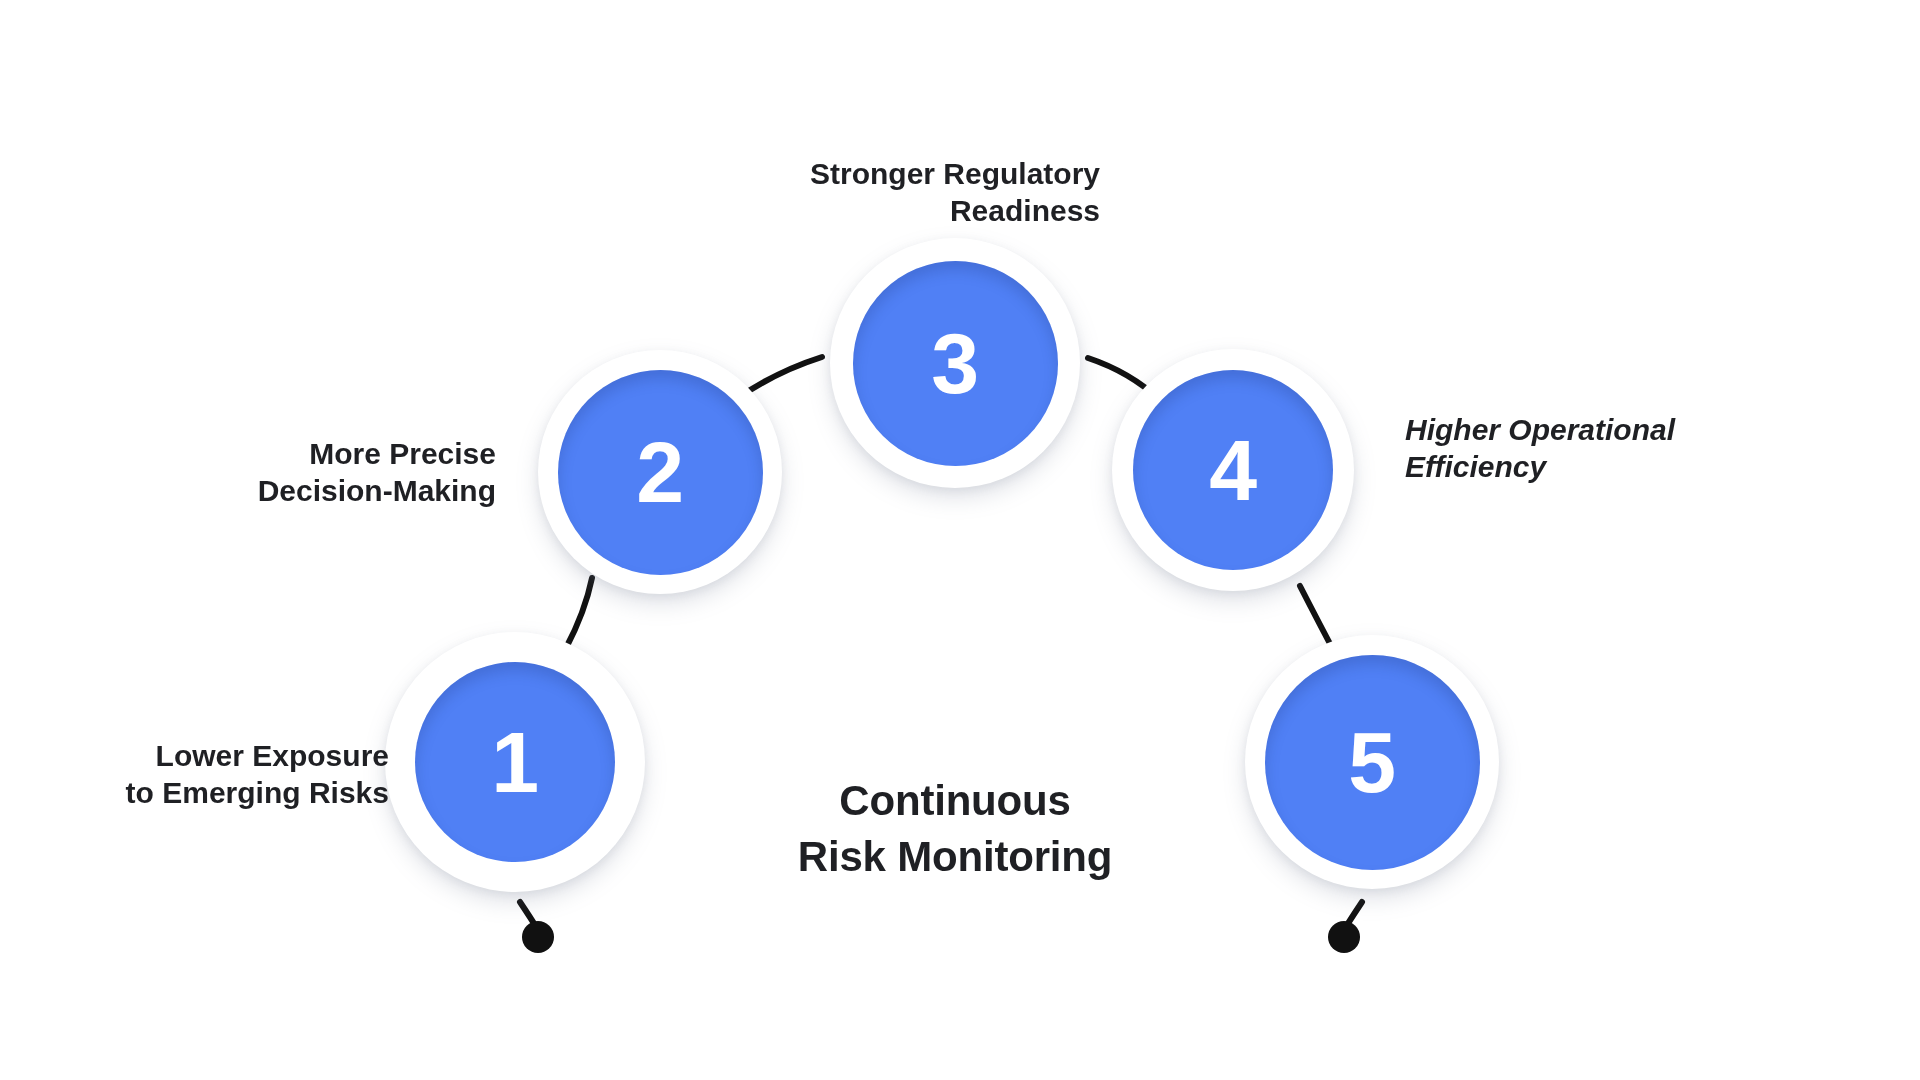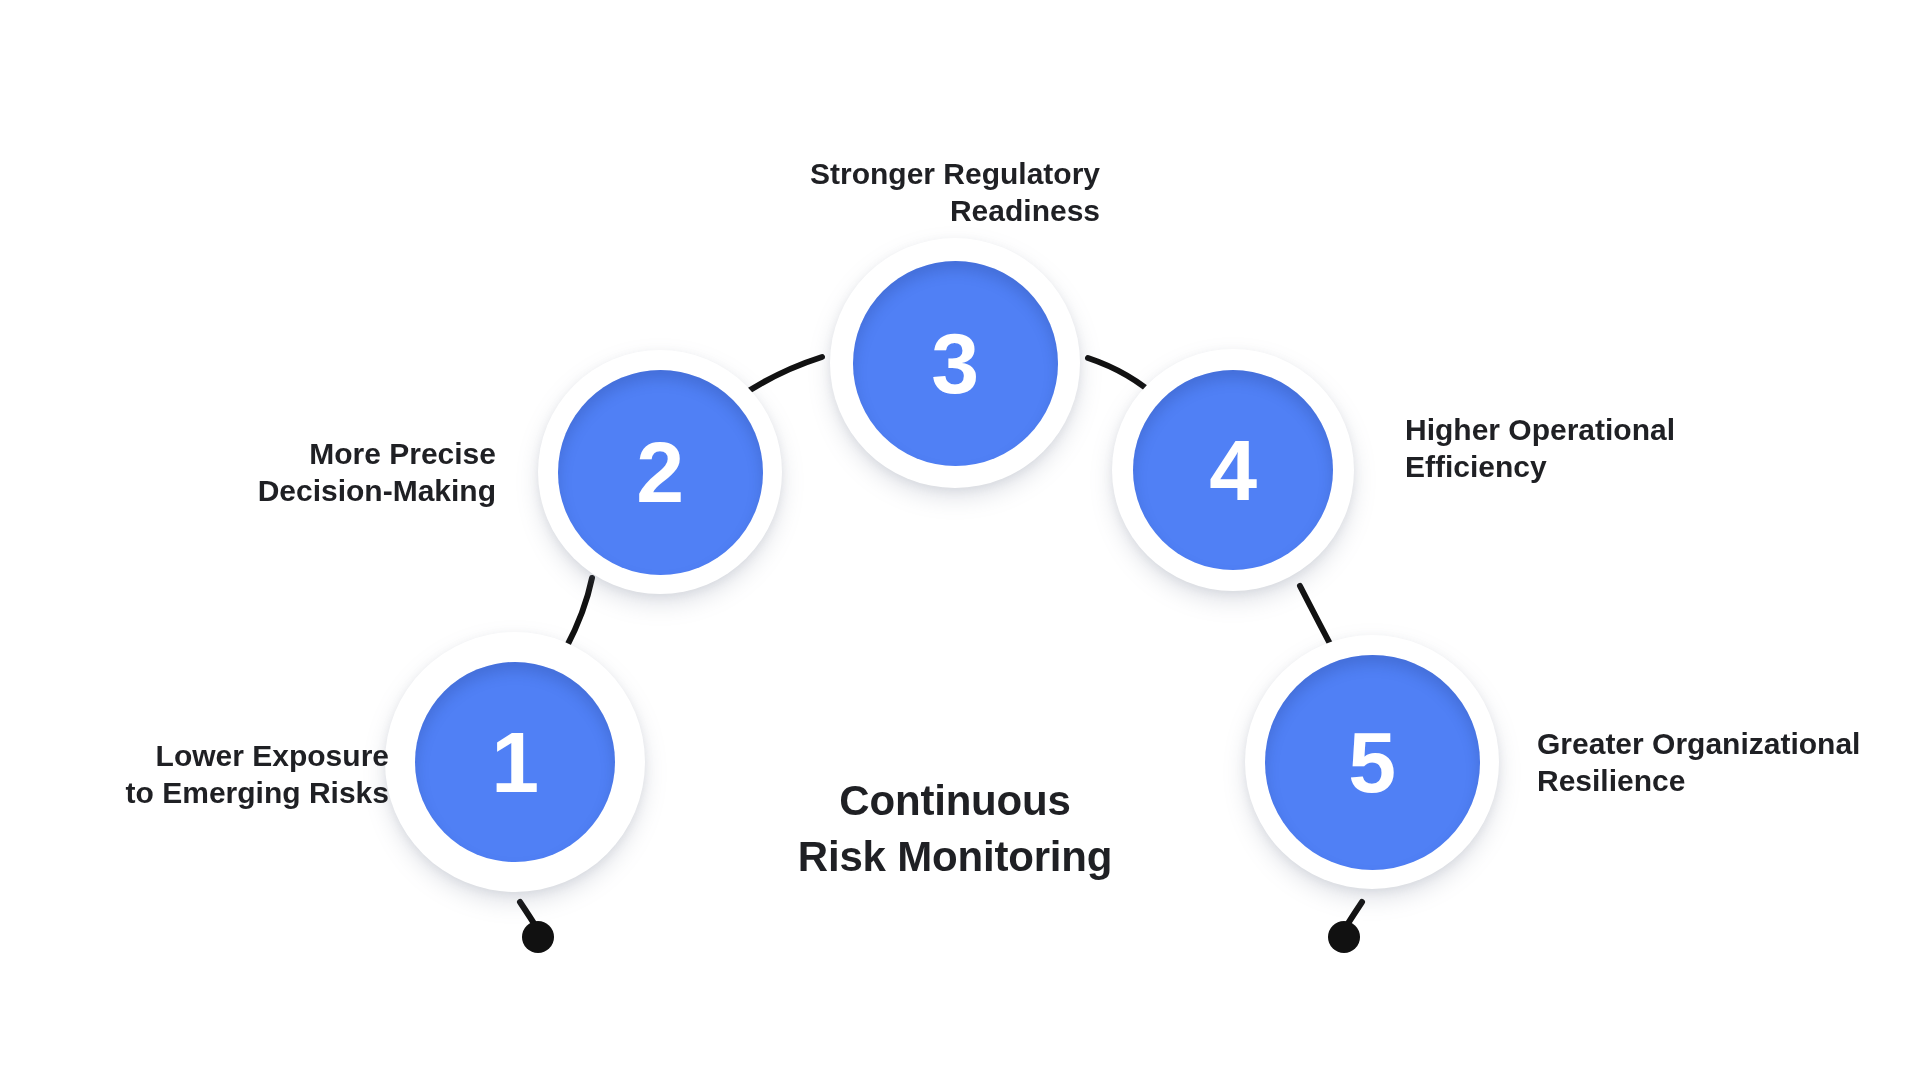--- a/index.html
+++ b/index.html
@@ -125,27 +125,25 @@
     </div>
   </div>
   <div class="label center-align" style="left:955px; top:192px;text-align:right;">Stronger Regulatory
 Readiness</div>
 
   <div class="node" style="left:1233px; top:470px; width:242px; height:242px;">
     <div class="disc" style="width:200px; height:200px; background:#5080F5;">
       <span class="disc-num" style="font-size:86px;">4</span>
     </div>
   </div>
-  <div class="label left-align" style="left:1405px; top:448px;">Higher Operational
+  <div class="label left-align" style="left:1405px; top:448px;font-style:italic;">Higher Operational
 Efficiency</div>
 
   <div class="node" style="left:1372px; top:762px; width:254px; height:254px;">
     <div class="disc" style="width:215px; height:215px; background:#5080F5;">
       <span class="disc-num" style="font-size:86px;">5</span>
     </div>
   </div>
-  <div class="label left-align" style="left:1537px; top:762px;">Greater Organizational
-Resilience</div>
 
   <div id="center-title" style="left:955px; top:829px;">Continuous
 Risk Monitoring</div>
 
 </div>
 
 </body></html>

